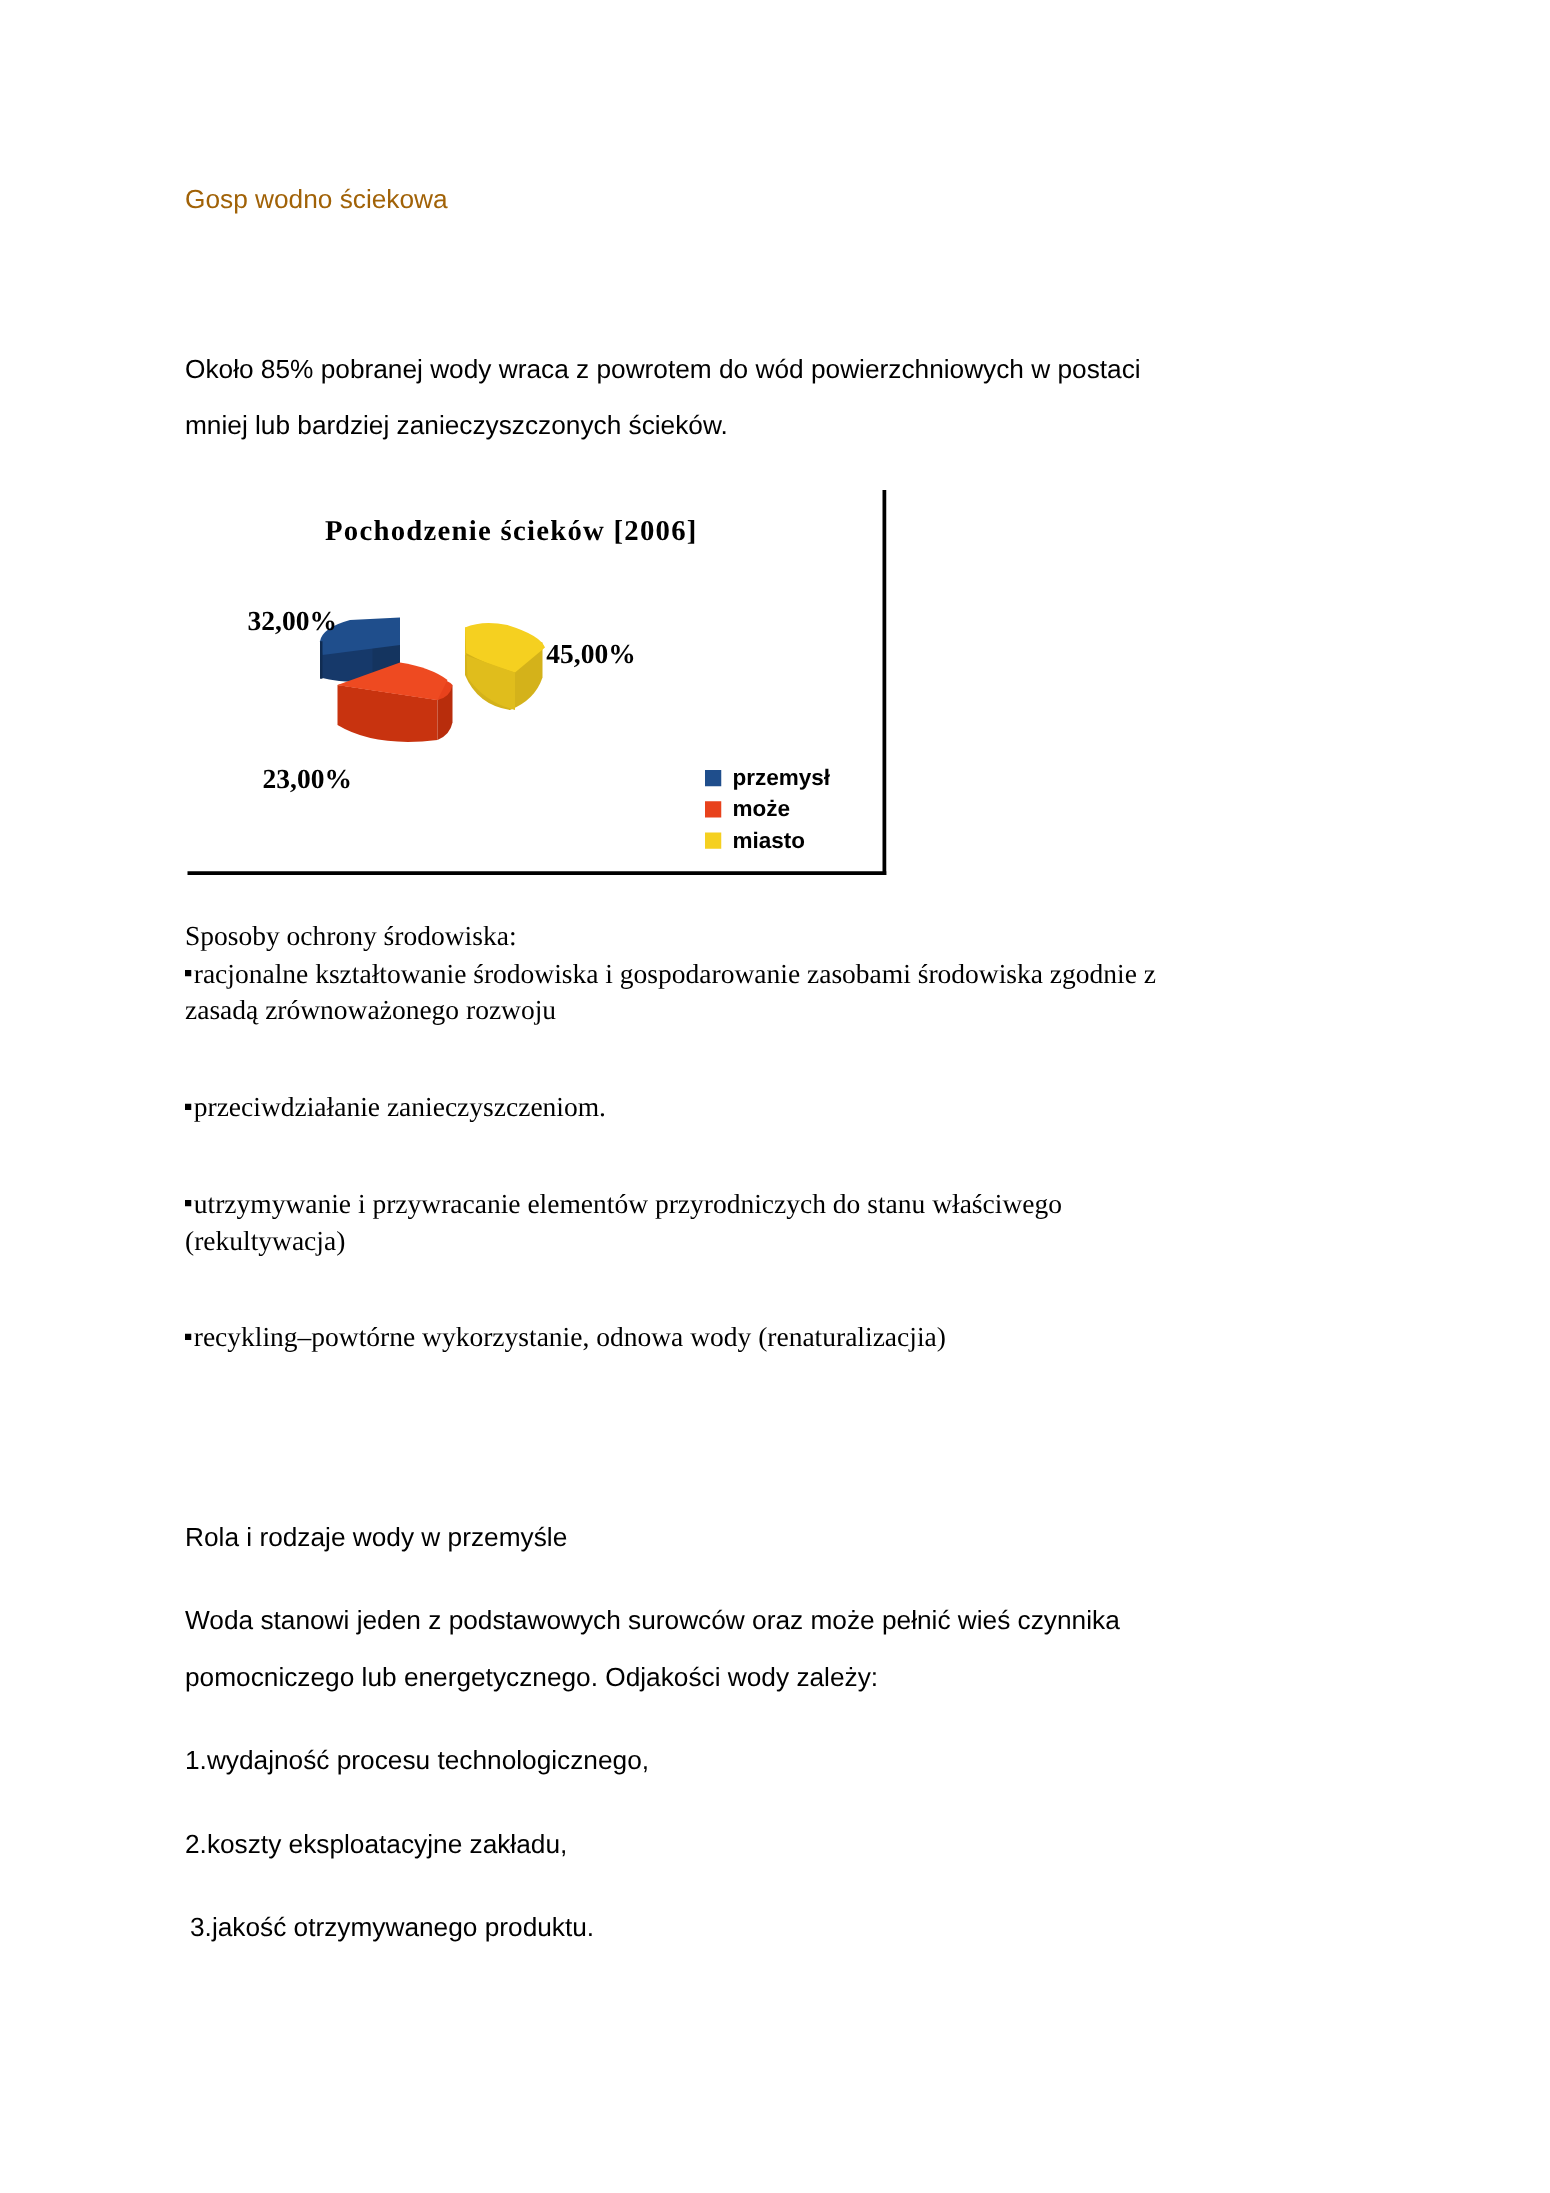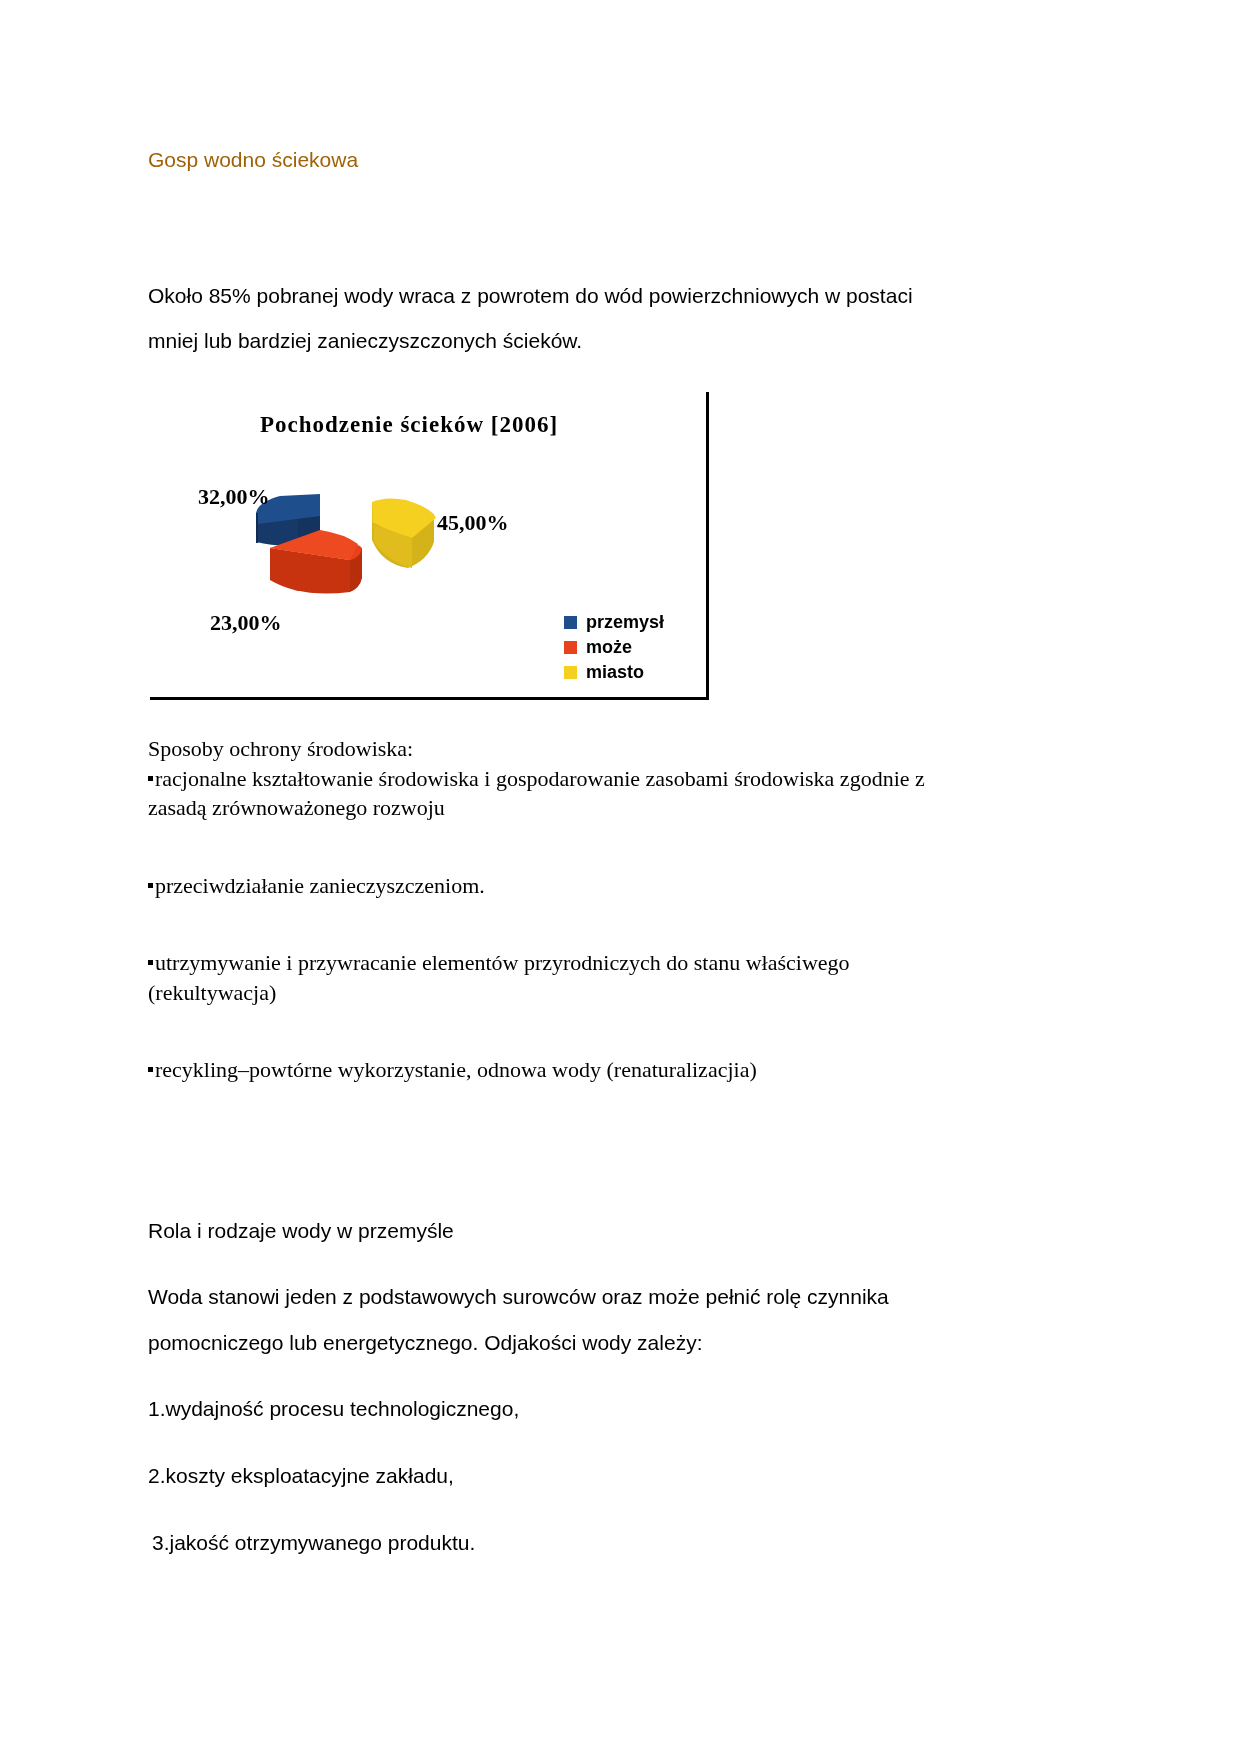--- a/index.html
+++ b/index.html
@@ -173,20 +173,20 @@
   <div id="b1-line2" class="abs serif serif-text">zasadą zrównoważonego rozwoju</div>
 
   <div id="b2" class="abs serif serif-text"><span class="bullet"></span><span>przeciwdziałanie zanieczyszczeniom.</span></div>
 
   <div id="b3-line1" class="abs serif serif-text"><span class="bullet"></span><span>utrzymywanie i przywracanie elementów przyrodniczych do stanu właściwego</span></div>
   <div id="b3-line2" class="abs serif serif-text">(rekultywacja)</div>
 
   <div id="b4" class="abs serif serif-text"><span class="bullet"></span><span>recykling–powtórne wykorzystanie, odnowa wody (renaturalizacjia)</span></div>
 
   <div id="rola-heading" class="abs sans body-sans">Rola i rodzaje wody w przemyśle</div>
-  <div id="woda-line1" class="abs sans body-sans">Woda stanowi jeden z podstawowych surowców oraz może pełnić rolę czynnika</div>
+  <div id="woda-line1" class="abs sans body-sans">Woda stanowi jeden z podstawowych surowców oraz może pełnić wieś czynnika</div>
   <div id="woda-line2" class="abs sans body-sans">pomocniczego lub energetycznego. Odjakości wody zależy:</div>
 
   <div id="item-1" class="abs sans body-sans">1.wydajność procesu technologicznego,</div>
   <div id="item-2" class="abs sans body-sans">2.koszty eksploatacyjne zakładu,</div>
   <div id="item-3" class="abs sans body-sans">3.jakość otrzymywanego produktu.</div>
 
 </div>
 
 </body></html>

